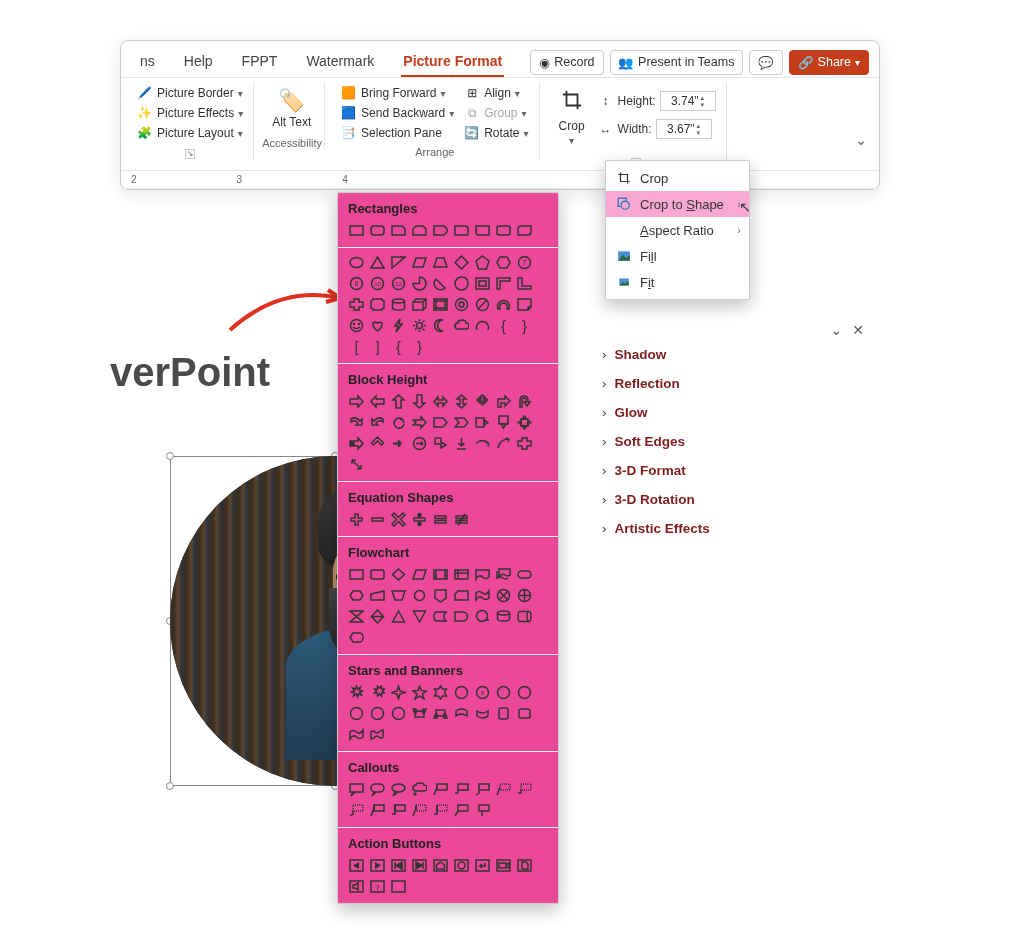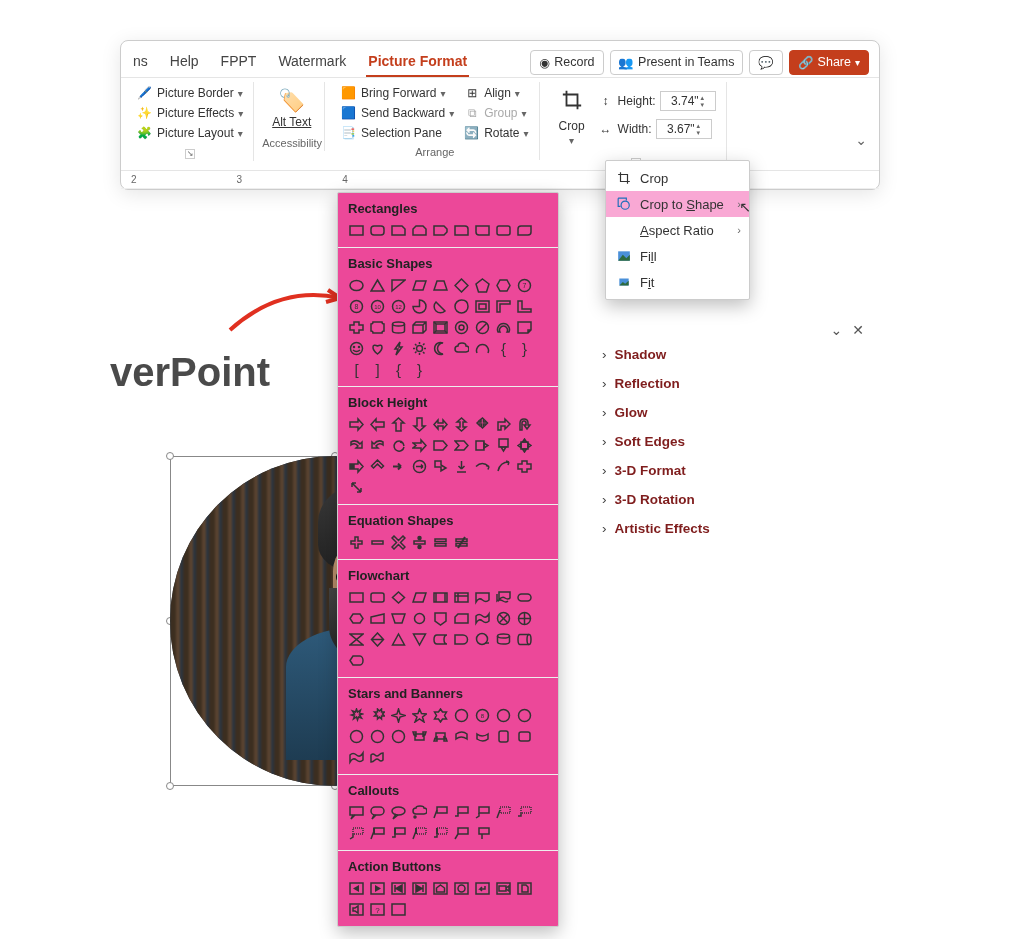--- a/index.html
+++ b/index.html
@@ -28,20 +28,21 @@
     display: flex;
     align-items: center;
     padding: 6px 10px 0 10px;
     gap: 18px;
   }
   .tabbar .tab {
     padding: 6px 2px;
     border-bottom: 2px solid transparent;
     color: #444;
     font-size: 14px;
+    margin-left: 7px;
   }
   .tabbar .tab.active {
     color: #c43e1c;
     border-bottom-color: #c43e1c;
     font-weight: 600;
   }
   .tabbar .right {
     margin-left: auto;
     display: flex;
     gap: 6px;
@@ -308,21 +309,21 @@
           </div>
         </div>
       </div>
       <div class="label"><span class="dlbox">↘</span></div>
     </div>
 
     <div class="rgroup">
       <div class="body">
         <div class="vbtn">
           <span class="ic">🏷️</span>
-          <span style="text-align:left; line-height:1.1;text-decoration:underline;">Alt Text</span>
+          <span style="text-align:left; line-height:1.1;">Alt Text</span>
         </div>
       </div>
       <div class="label">Accessibility</div>
     </div>
 
     <div class="rgroup">
       <div class="body">
         <div class="stack">
           <div class="ritem">
             <span class="ic">🟧</span>
@@ -535,21 +536,20 @@
         </span>
       <span class="shp">
           <svg>
             <path d="M4 3h10v6q0 3 -3 3H1V6q0-3 3-3z"></path>
           </svg>
         </span>
     </div>
   </div>
 
   <div class="sp-sec">
-    <div class="sp-title">Basic Shapes</div>
     <div class="sp-grid">
       <span class="shp">
           <svg>
             <ellipse cx="7.5" cy="7.5" rx="6.5" ry="5"></ellipse>
           </svg>
         </span>
       <span class="shp">
           <svg>
             <path d="M7.5 2 L14 13 H1z"></path>
           </svg>

